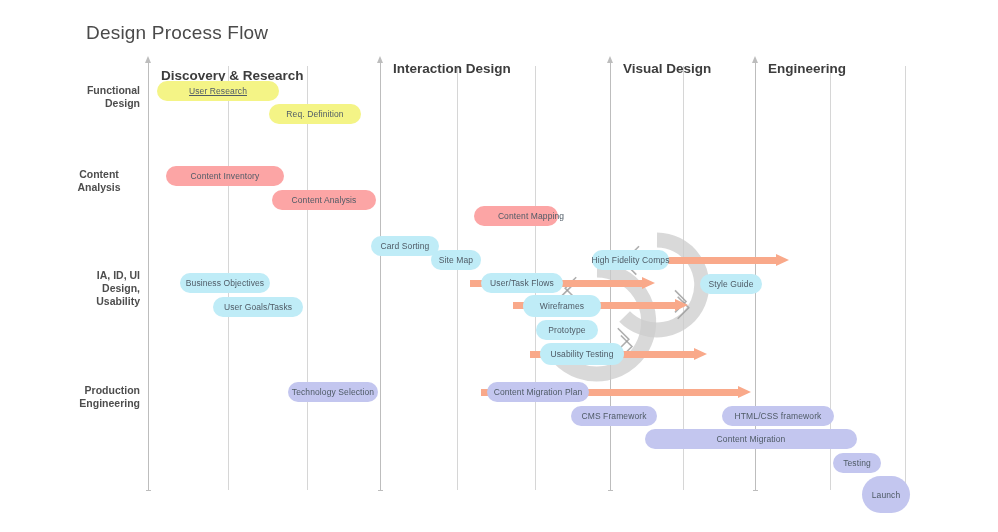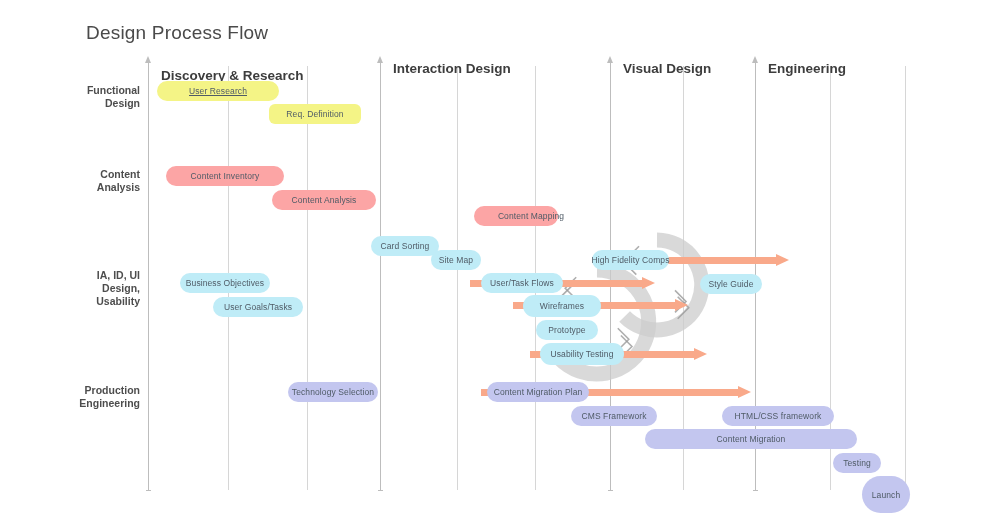--- a/index.html
+++ b/index.html
@@ -180,21 +180,21 @@
         <div class="shaft" style="width:164px"></div>
         <div class="head" style="left:164px"></div>
       </div>
       <div class="oarrow zarrow" style="left: 481px; top: 386px; width: 270px;">
         <div class="shaft" style="width:257px"></div>
         <div class="head" style="left:257px"></div>
       </div>
     </div>
   <div id="layer-pills">
       <div class="pill zpill yellow" style="left: 157px; top: 81px; width: 122px; height: 20px; text-decoration: underline;">User Research</div>
-      <div class="pill zpill yellow" style="left: 269px; top: 104px; width: 92px; height: 20px; border-radius: 6px;">Req. Definition</div>
+      <div class="pill zpill yellow" style="left: 269px; top: 104px; width: 92px; height: 20px;">Req. Definition</div>
       <div class="pill zpill green" style="left: 166px; top: 166px; width: 118px; height: 20px;">Content Inventory</div>
       <div class="pill zpill green" style="left: 272px; top: 190px; width: 104px; height: 20px;">Content Analysis</div>
       <div class="pill zpill green" style="left: 474px; top: 206px; width: 84px; height: 20px; padding-left: 36px;">Content Mapping</div>
       <div class="pill zpill blue" style="left: 371px; top: 236px; width: 68px; height: 20px;">Card Sorting</div>
       <div class="pill zpill blue" style="left: 431px; top: 250px; width: 50px; height: 20px;">Site Map</div>
       <div class="pill zpill blue" style="left: 592px; top: 250px; width: 77px; height: 20px;">High Fidelity Comps</div>
       <div class="pill zpill blue" style="left: 180px; top: 273px; width: 90px; height: 20px;">Business Objectives</div>
       <div class="pill zpill blue" style="left: 481px; top: 273px; width: 82px; height: 20px;">User/Task  Flows</div>
       <div class="pill zpill blue" style="left: 700px; top: 274px; width: 62px; height: 20px;">Style Guide</div>
       <div class="pill zpill blue" style="left: 213px; top: 297px; width: 90px; height: 20px;">User Goals/Tasks</div>
@@ -205,21 +205,21 @@
       <div class="pill zpill lav" style="left: 487px; top: 382px; width: 102px; height: 20px;">Content Migration Plan</div>
       <div class="pill zpill lav" style="left: 571px; top: 406px; width: 86px; height: 20px;">CMS Framework</div>
       <div class="pill zpill lav" style="left: 722px; top: 406px; width: 112px; height: 20px;">HTML/CSS framework</div>
       <div class="pill zpill lav" style="left: 645px; top: 429px; width: 212px; height: 20px;">Content Migration</div>
       <div class="pill zpill lav" style="left: 833px; top: 453px; width: 48px; height: 20px;">Testing</div>
       <div class="pill zpill lav" style="left: 862px; top: 476px; width: 48px; height: 37px;">Launch</div>
     </div>
   <div id="layer-rows">
       <div class="row-label" style="left: 58px; width: 82px; top: 84px;">Functional
 Design</div>
-      <div class="row-label" style="left: 58px; width: 82px; top: 168px;">Content
+      <div class="row-label" style="left: 58px; width: 82px; top: 168px; text-align: center;">Content
 Analysis</div>
       <div class="row-label" style="left: 58px; width: 82px; top: 269px;">IA, ID, UI
 Design,
 Usability</div>
       <div class="row-label" style="left: 58px; width: 82px; top: 384px;">Production
 Engineering</div>
     </div>
   <div id="layer-phases">
       <div class="phaseline" style="left: 148px; top: 62px; height: 428px;">
         <div class="arrowhead"></div>

